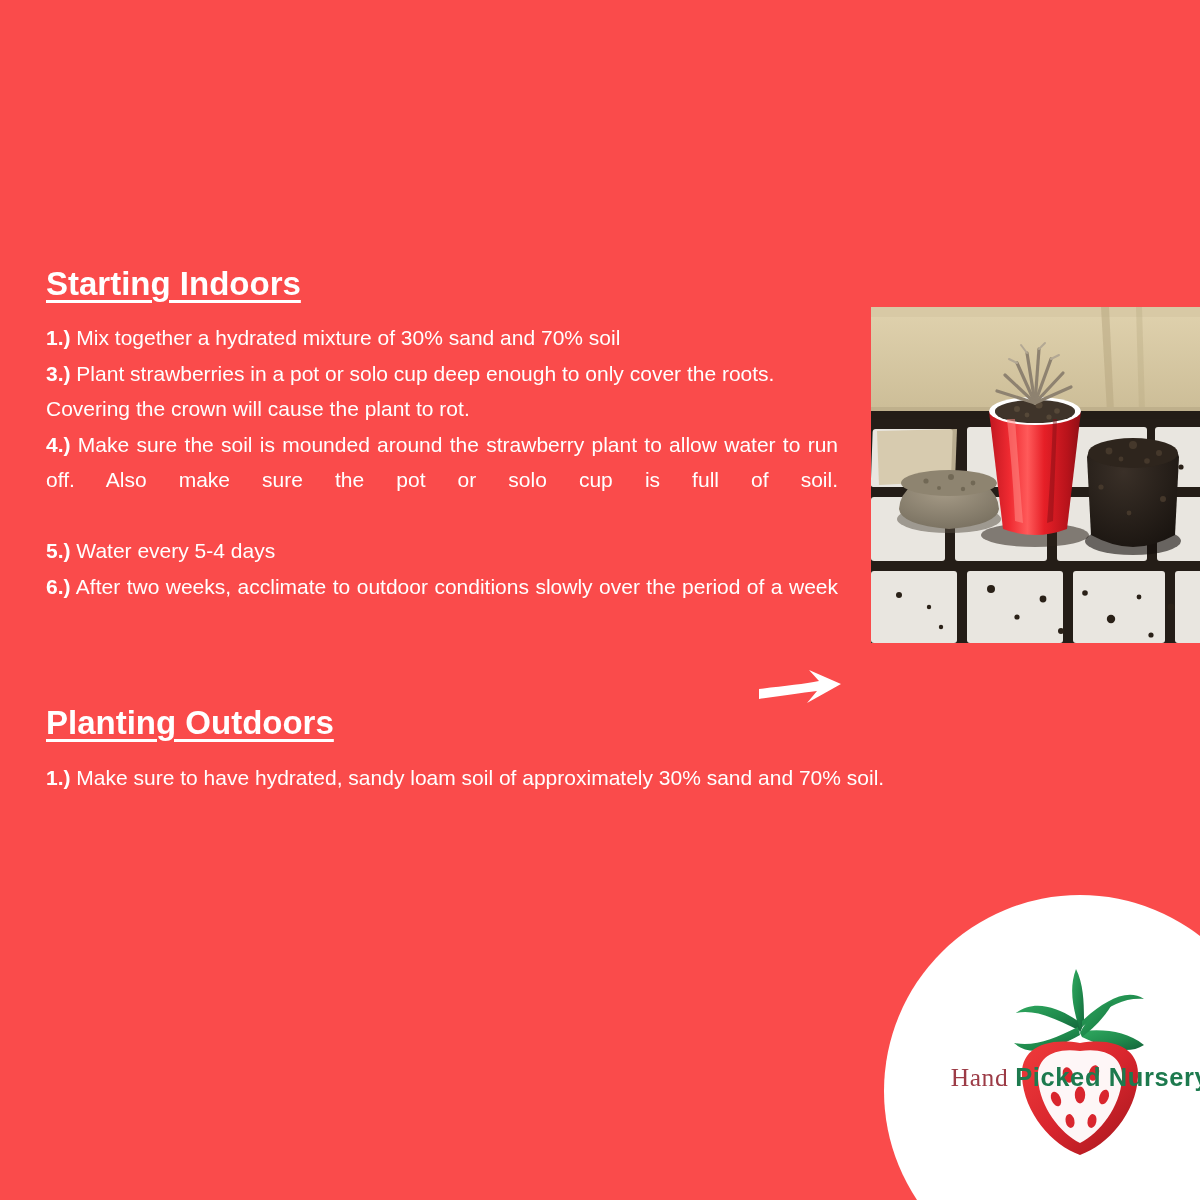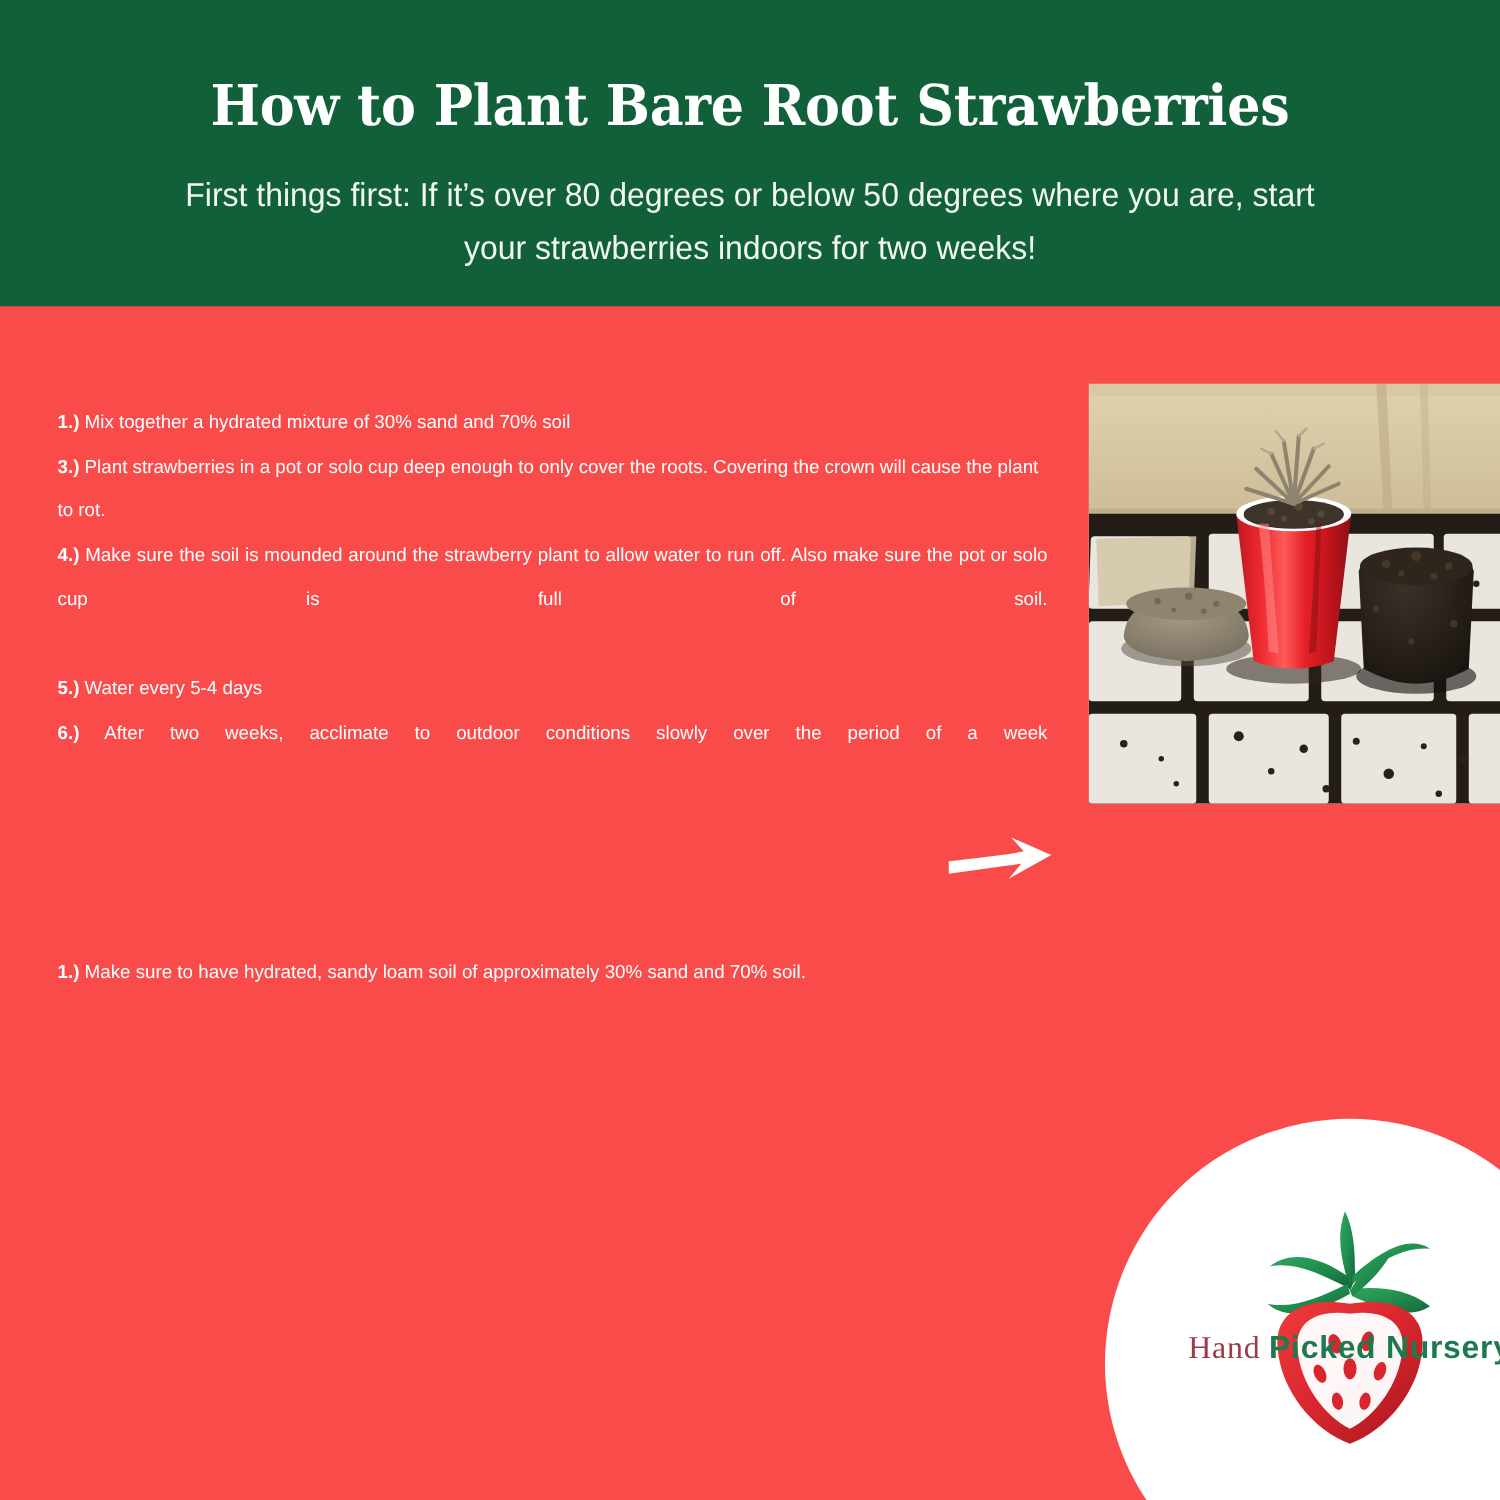--- a/index.html
+++ b/index.html
@@ -73,21 +73,21 @@
     white-space: nowrap;
   }
 
   #heading-indoors { left: 46px; top: 20px; }
   #heading-outdoors { left: 46px; top: 459px; }
 
   .steps {
     position: absolute;
     color: #ffffff;
     font-family: "Liberation Sans", sans-serif;
-    font-size: 15px;
+    font-size: 21px;
     line-height: 35.5px;
   }
 
   #steps-indoors {
     left: 46px;
     top: 75px;
     width: 792px;
   }
 
   #steps-outdoors {
@@ -174,27 +174,24 @@
   }
 
   .logo-text .lt-hand { color: #9c3b46; font-family: Liberation Serif, serif; }
   .logo-text .lt-rest { color: #1d7a4e; font-weight: bold; }
 </style>
 </head>
 <body>
 
 <div id="poster">
 
-  <div class="header">
-    <div class="header-title">How to Plant Bare Root Strawberries</div>
-    <div class="header-subtitle">First things first: If it’s over 80 degrees or below 50 degrees where you are, start your strawberries indoors for two weeks!</div>
-  </div>
 
   <div class="body-area">
 
+    <div class="section-heading" id="heading-indoors">Starting Indoors</div>
 
     <div class="steps" id="steps-indoors">
       <p class="step">
         <span class="step-num">1.)</span>
         <span>Mix together a hydrated mixture of 30% sand and 70% soil</span>
       </p>
       <p class="step">
         <span class="step-num">3.)</span>
         <span>Plant strawberries in a pot or solo cup deep enough to only cover the roots. Covering the crown will cause the plant to rot.</span>
       </p>
@@ -205,20 +202,21 @@
       <p class="step">
         <span class="step-num">5.)</span>
         <span>Water every 5-4 days</span>
       </p>
       <p class="step justify">
         <span class="step-num">6.)</span>
         <span>After two weeks, acclimate to outdoor conditions slowly over the period of a week</span>
       </p>
     </div>
 
+    <div class="section-heading" id="heading-outdoors">Planting Outdoors</div>
 
     <div class="steps" id="steps-outdoors">
       <p class="step">
         <span class="step-num">1.)</span>
         <span>Make sure to have hydrated, sandy loam soil of approximately 30% sand and 70% soil.</span>
       </p>
     </div>
 
     <div class="arrow">
       <svg width="86" height="44" viewBox="0 0 86 44">

